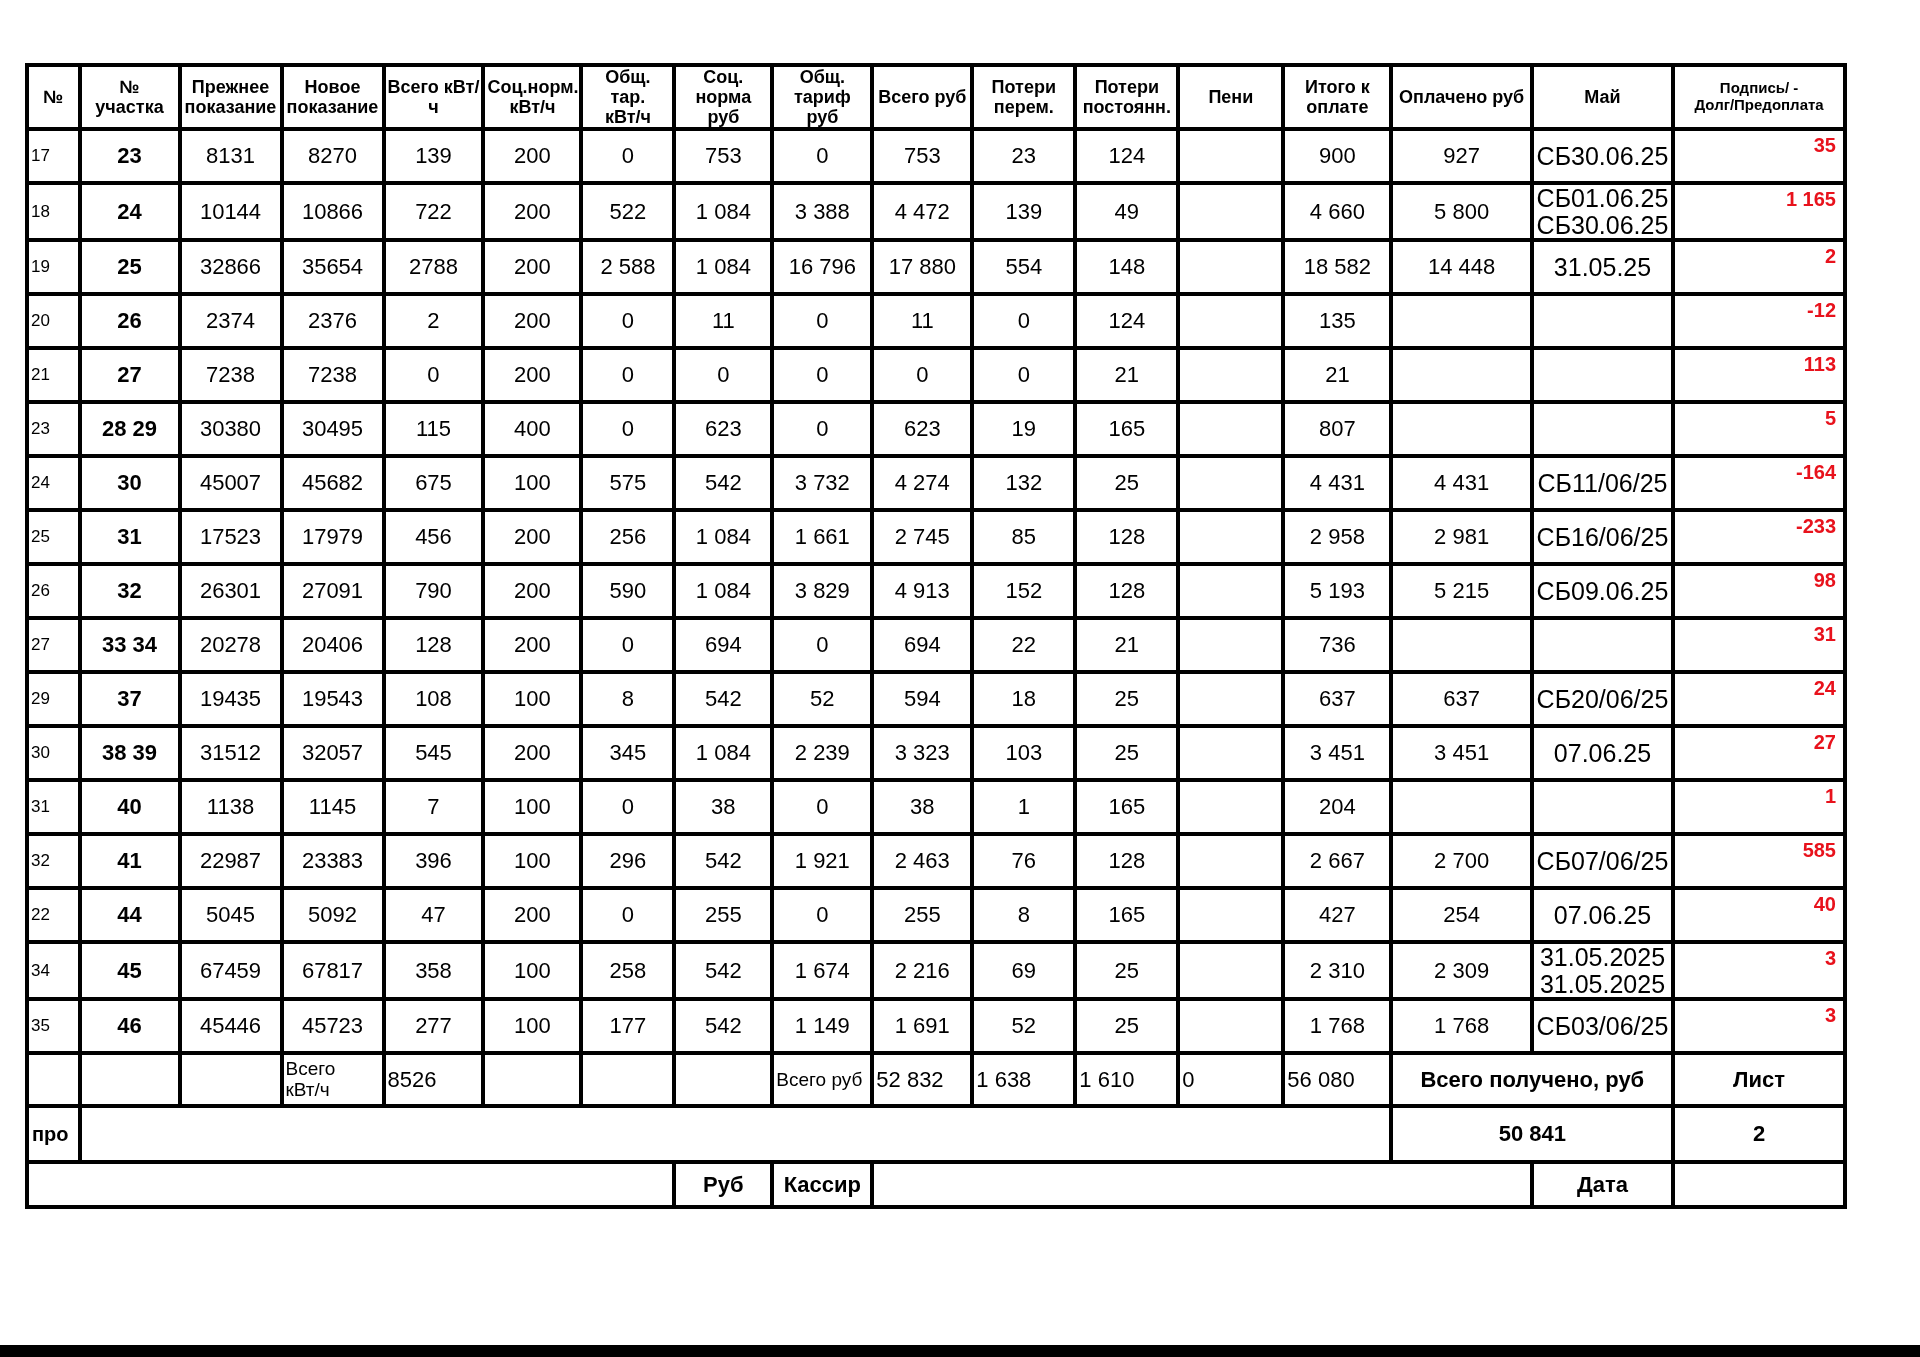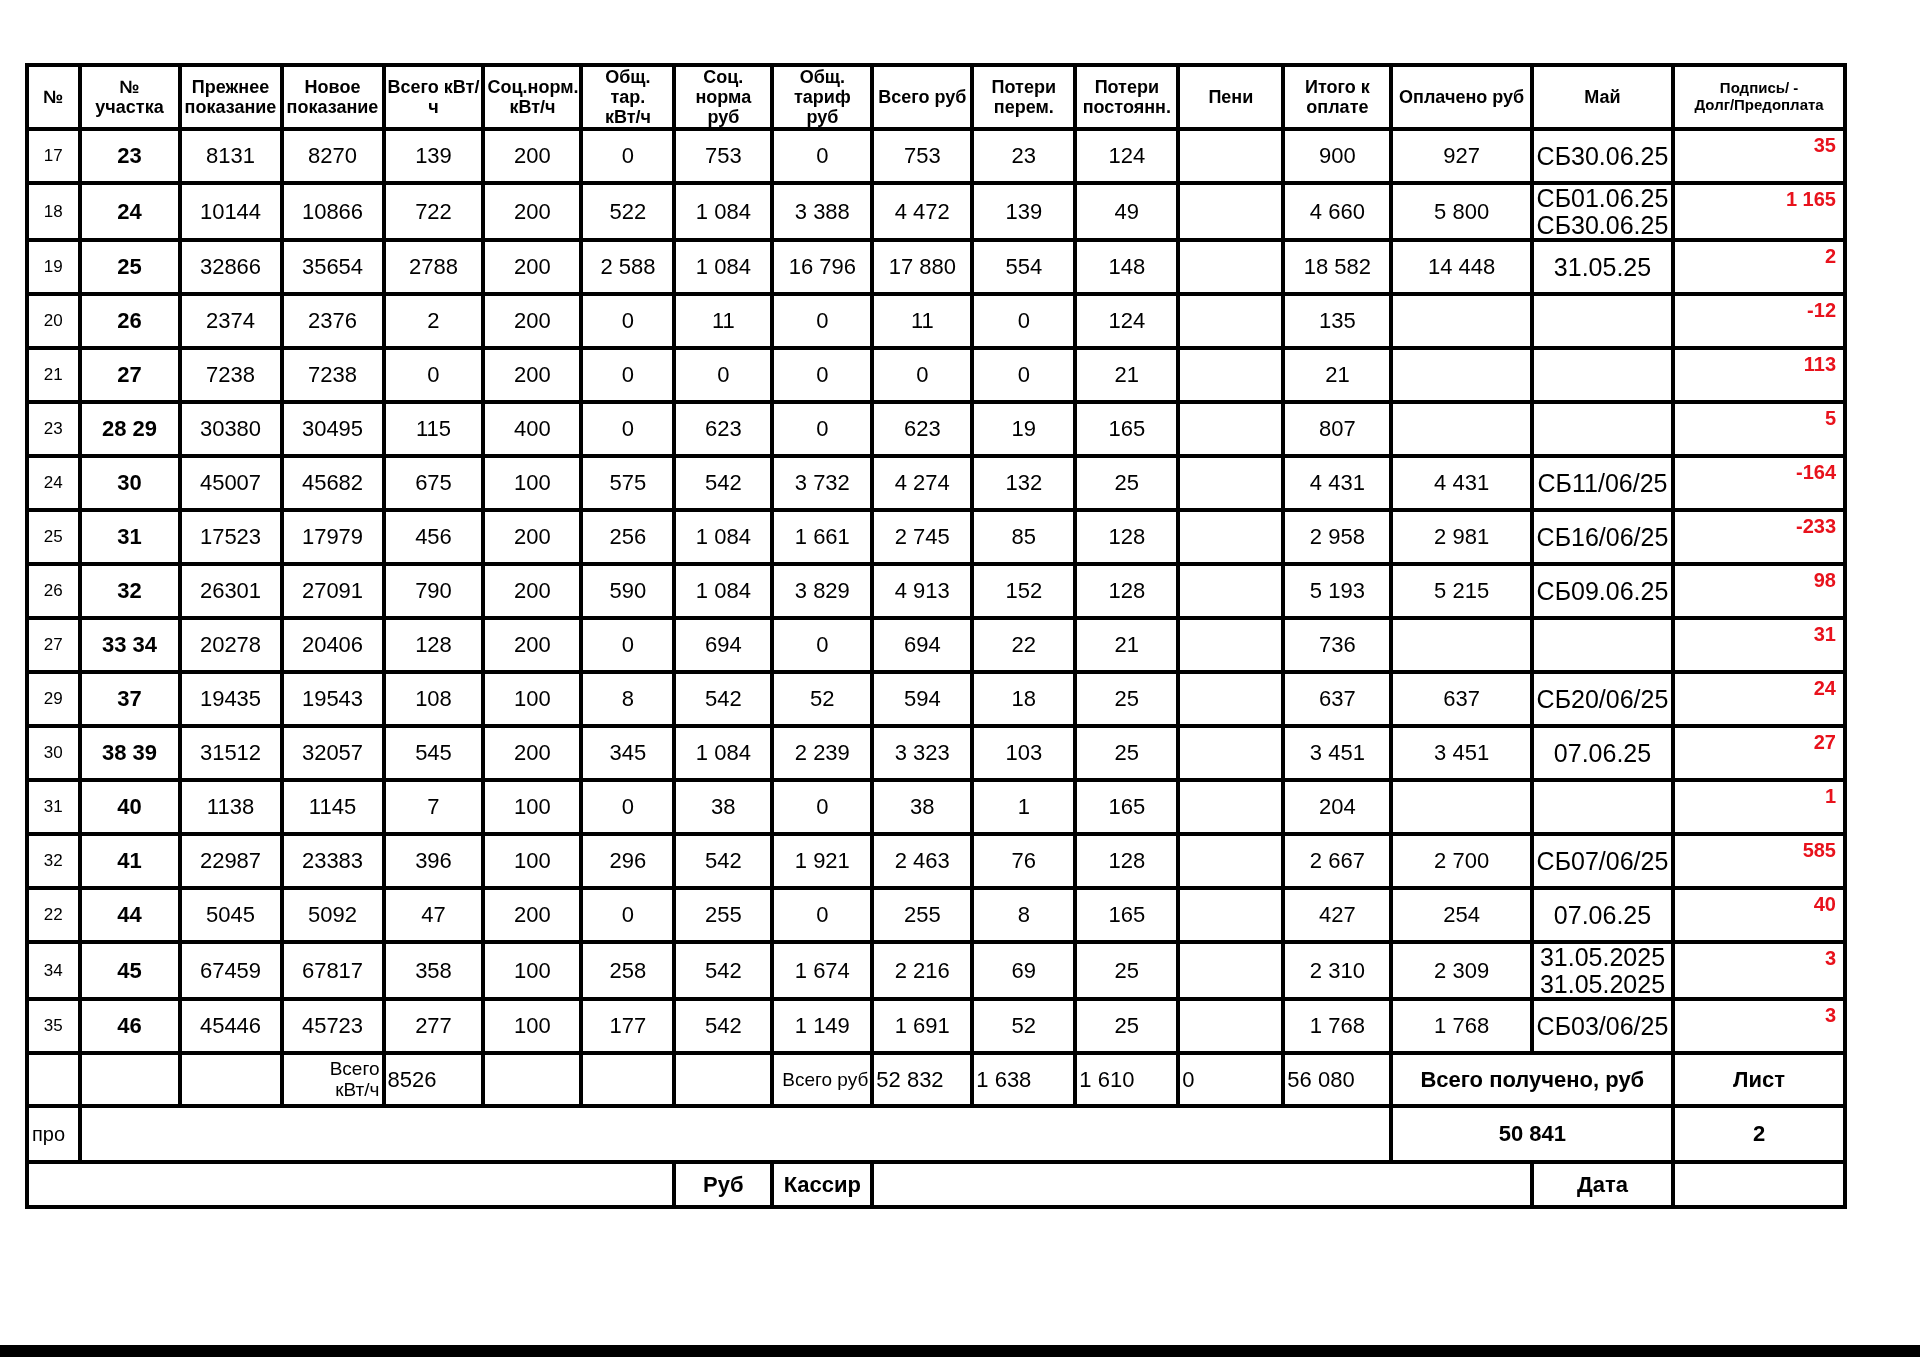--- a/index.html
+++ b/index.html
@@ -12,34 +12,34 @@
   .sheet { position:absolute; left:25px; top:63px; }
   table { border-collapse:collapse; table-layout:fixed; width:1822px; }
   td, th { border:4px solid var(--ink); overflow:hidden; padding:0 2px; vertical-align:middle; }
   thead tr { height:50px; }
   thead th {
     font-weight:bold; font-size:18px; text-align:center;
     white-space:pre-line; line-height:1.12;
   }
   thead th.h-sign { font-size:15px; }
   tbody tr.data-row { height:54px; }
-  .c-num  { font-size:17px; text-align:center; }
+  .c-num  { font-size:17px; }
   .c-plot { font-weight:bold; font-size:22px; text-align:center; }
   .c-val  { font-size:22px; text-align:center; }
   .c-may  { font-size:25px; text-align:center; white-space:pre-line; line-height:1.06; }
   .c-sign {
     color:var(--red); font-weight:bold; font-size:20px;
     text-align:right; vertical-align:top; padding:3px 7px 0 0;
   }
   tr.totals-row { height:53px; }
-  .t-label { font-size:19px; text-align:right; white-space:pre-line; line-height:1.1; }
+  .t-label { font-size:19px; text-align:left; white-space:pre-line; line-height:1.1; }
   .t-val   { font-size:22px; text-align:left; }
   .t-big   { font-weight:bold; font-size:22px; text-align:center; }
   tr.received-row { height:56px; }
-  .clip-cell { font-weight:normal; font-size:20px; white-space:nowrap; overflow:hidden; padding-left:3px; }
+  .clip-cell { font-weight:bold; font-size:20px; white-space:nowrap; overflow:hidden; padding-left:3px; }
   tr.footer-row { height:45px; }
   .f-label { font-weight:bold; font-size:22px; text-align:center; }
   .bottom-bar { position:absolute; left:0; top:1345px; width:1920px; height:12px; background:var(--ink); }
 </style>
 </head>
 <body>
 
 <div class="sheet">
   <table>
     <colgroup>

